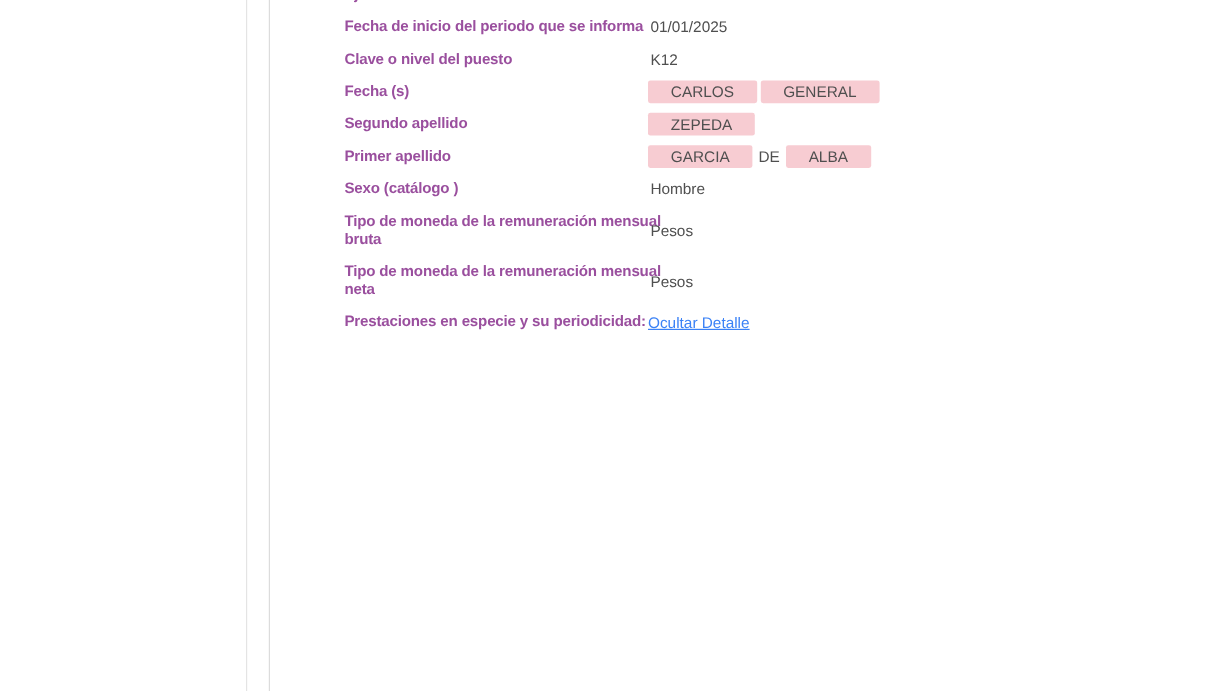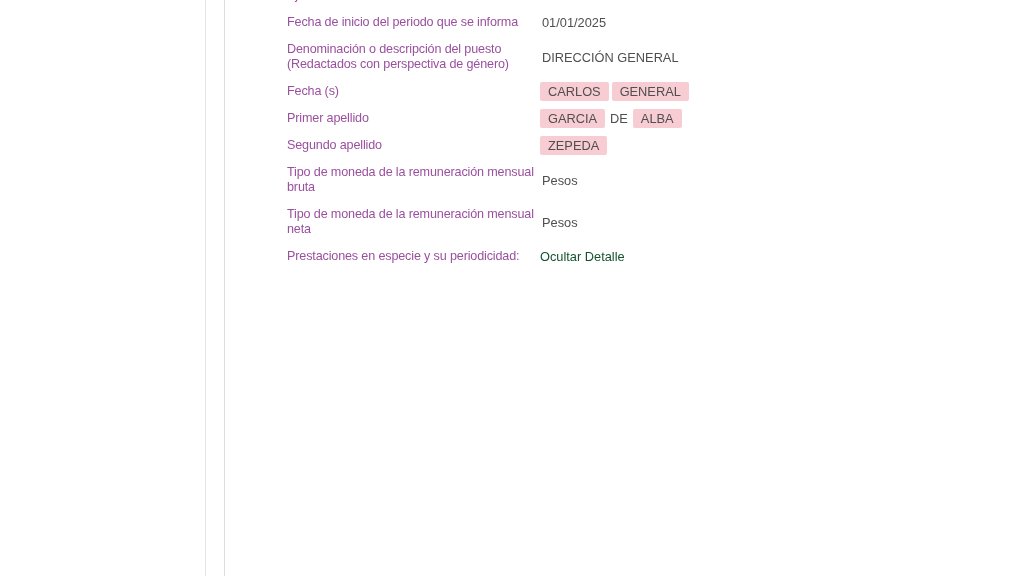--- a/index.html
+++ b/index.html
@@ -36,44 +36,45 @@
     vertical-align: middle;
     padding: 0 0 12px 0;
   }
   td.label {
     width: 253px;
     color: #9a4f9e;
     font-size: 12.6px;
     line-height: 15px;
     letter-spacing: -0.15px;
     white-space: pre;
-    font-weight: 400;
+    font-weight: 700;
   }
   td.value {
     color: #4f4f4f;
     font-size: 12.8px;
     line-height: 15px;
     white-space: nowrap;
   }
   .chip {
     display: inline-block;
     background: #f7ccd2;
     color: #4f4f4f;
-    padding: 2px 8px;
+    padding: 2px 19px;
     margin: -2px 3px -2px 0;
     border-radius: 2px;
     line-height: 15px;
   }
   .plain-part {
     display: inline-block;
     margin-right: 3px;
     padding: 0 2px;
   }
   a.value-link {
-    color: #14532d;
+    color: #3b82f6;
+    text-decoration: underline;
     cursor: pointer;
   }
 </style>
 </head>
 <body>
 
 <div class="vline outer"></div>
 <div class="vline inner"></div>
 
 <div class="detail-panel">
@@ -84,44 +85,47 @@
     <td class="value"></td>
   </tr>
 
   <tr>
     <td class="label">Fecha de inicio del periodo que se informa</td>
     <td class="value"><span class="plain-part">01/01/2025</span></td>
   </tr>
 
 
 
+  <tr>
+    <td class="label">Clave o nivel del puesto</td>
+    <td class="value"><span class="plain-part">K12</span></td>
+  </tr>
 
-  <tr>
-    <td class="label">Denominación o descripción del puesto
-(Redactados con perspectiva de género)</td>
-    <td class="value"><span class="plain-part">DIRECCIÓN GENERAL</span></td>
-  </tr>
 
 
 
   <tr>
     <td class="label">Fecha (s)</td>
     <td class="value"><span class="chip">CARLOS</span><span class="chip">GENERAL</span></td>
   </tr>
 
   <tr>
+    <td class="label">Segundo apellido</td>
+    <td class="value"><span class="chip">ZEPEDA</span></td>
+  </tr>
+
+  <tr>
     <td class="label">Primer apellido</td>
     <td class="value"><span class="chip">GARCIA</span><span class="plain-part">DE</span><span class="chip">ALBA</span></td>
   </tr>
 
   <tr>
-    <td class="label">Segundo apellido</td>
-    <td class="value"><span class="chip">ZEPEDA</span></td>
+    <td class="label">Sexo (catálogo )</td>
+    <td class="value"><span class="plain-part">Hombre</span></td>
   </tr>
-
 
 
   <tr>
     <td class="label">Tipo de moneda de la remuneración mensual
 bruta</td>
     <td class="value"><span class="plain-part">Pesos</span></td>
   </tr>
 
 
   <tr>

